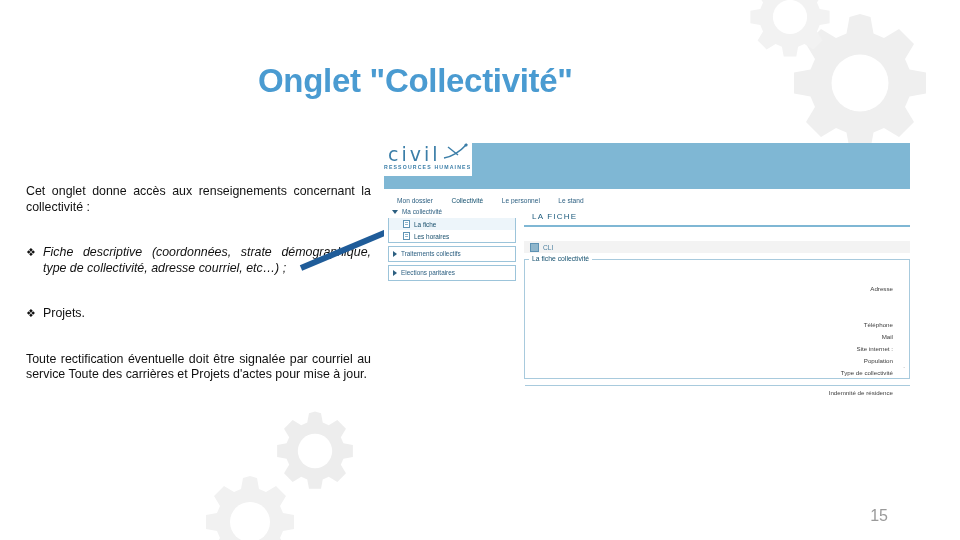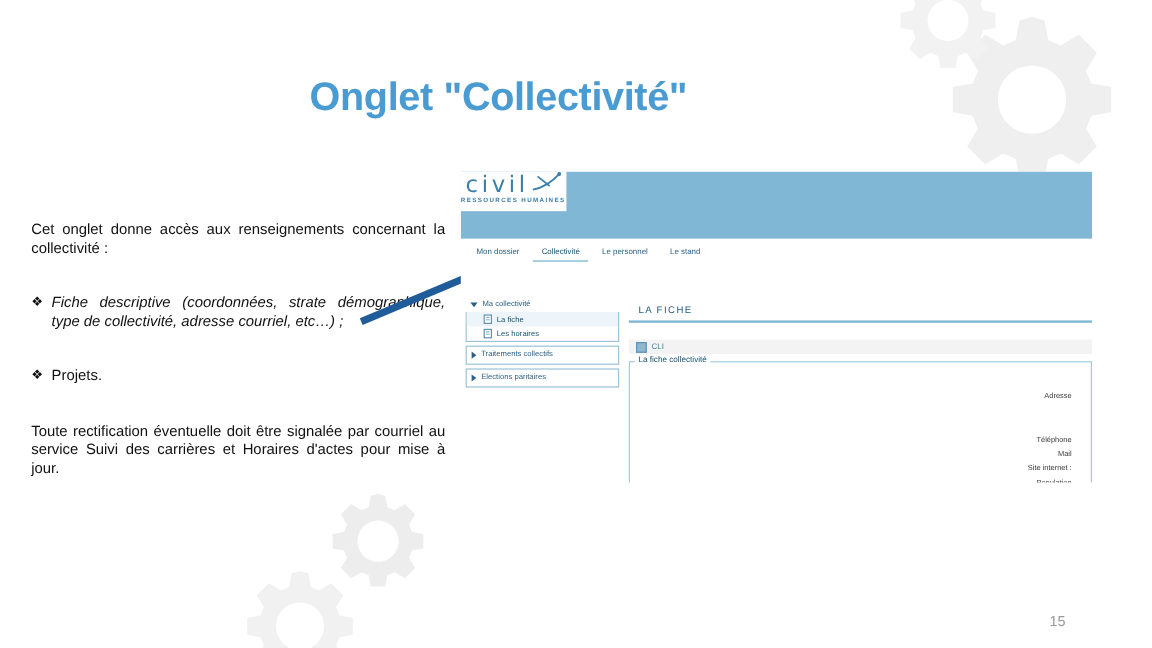--- a/index.html
+++ b/index.html
@@ -78,21 +78,21 @@
   
   #app {
     position: absolute;
     left: 384px; top: 143px;
     width: 526px; height: 259px;
     background: #ffffff;
     overflow: hidden;
   }
   #app-header {
     position: relative;
-    height: 56px;
+    height: 46px;
     background: #7FB7D4;
   }
   #civil-logo-box {
     position: absolute;
     left: 0; top: 0;
     width: 88px; height: 33px;
     background: #ffffff;
     overflow: hidden;
   }
   #civil-word {
@@ -128,21 +128,21 @@
     color: #2C5F80;
     padding: 2px 7px 3px 7px;
     white-space: nowrap;
   }
   .tab.active {
     color: #15516F;
     border-bottom: 1.6px solid #6FAECE;
   }
 
   
-  #app-body { position: relative; height: 198px; background: #fff; margin-top: 32px; }
+  #app-body { position: relative; height: 198px; background: #fff; }
 
   #app-sidebar {
     position: absolute;
     left: 4px; top: 2px;
     width: 128px;
   }
   .side-group-head {
     display: flex; align-items: center;
     font-size: 6.4px;
     color: #2C5F80;
@@ -244,21 +244,21 @@
   #form-bottom-rule {
     position: absolute;
     left: 0; right: -8px; bottom: -8px;
     height: 1.6px; background: #A8CADD;
   }
 
   
   #pagenum {
     position: absolute;
     right: 72px; bottom: 15px;
-    font-size: 12px;
+    font-size: 16px;
     color: #9a9a9a;
   }
 </style>
 </head>
 <body>
 
 <div id="slide">
 
   <div class="gear" style="left:785px; top:8px;">
     <svg width="150" height="150" viewBox="0 0 100 100">
@@ -309,21 +309,21 @@
 
     <div class="spacer-md"></div>
 
     <div class="bullet-row">
       <span class="bullet-mark">❖</span>
       <span class="bullet-text">Projets.</span>
     </div>
 
     <div class="spacer-md"></div>
 
-    <p class="para">Toute rectification éventuelle doit être signalée par courriel au service Suivi des carrières et Horaires d'actes pour mise à jour.</p>
+    <p class="para">Toute rectification éventuelle doit être signalée par courriel au service Toute des carrières et Projets d'actes pour mise à jour.</p>
   </div>
 
   <div id="arrow">
     <svg width="130" height="60" viewBox="0 0 130 60">
       <line x1="8" y1="52" x2="108" y2="10" stroke="#1F5C99" stroke-width="6" stroke-linecap="butt"></line>
       <polygon points="122,4 98,6 106,26" fill="#1F5C99"></polygon>
     </svg>
   </div>
 
   <div id="app">

